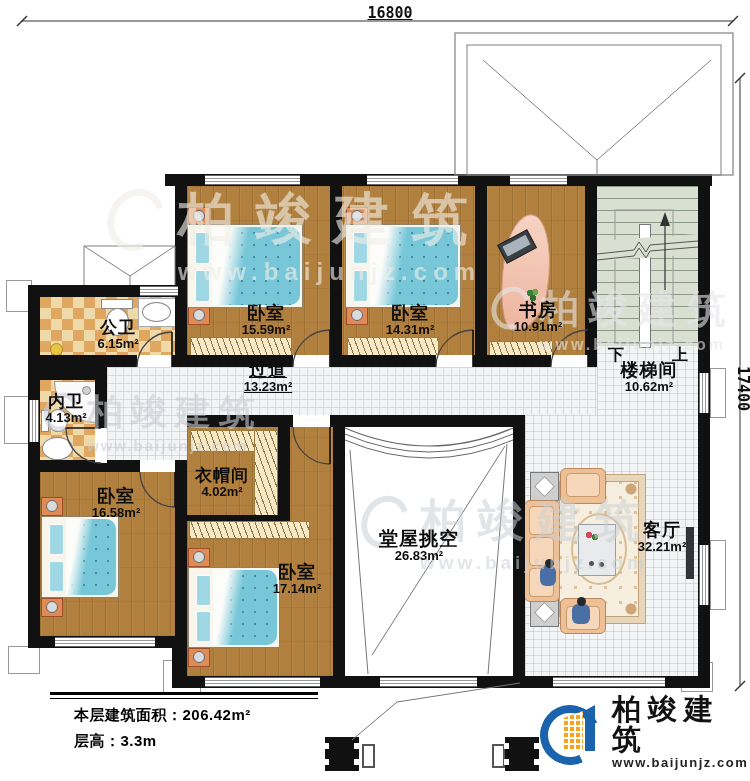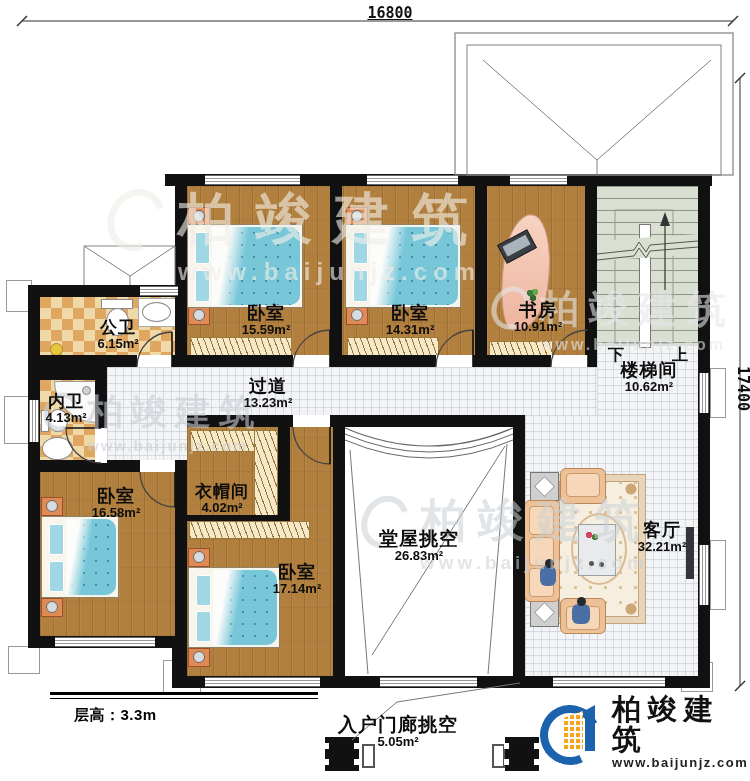--- a/index.html
+++ b/index.html
@@ -357,55 +357,54 @@
     <div class="ar">10.91m²</div>
     </div>
   <div class="rlabel" style="left:649px;top:360px;">
     <div class="nm">楼梯间</div>
     <div class="ar">10.62m²</div>
     </div>
   <div class="rlabel small" style="left:118px;top:318px;">
     <div class="nm">公卫</div>
     <div class="ar">6.15m²</div>
     </div>
-  <div class="rlabel" style="left:268px;top:376px;">
+  <div class="rlabel" style="left:268px;top:360px;text-decoration:underline;">
     <div class="nm">过道</div>
     <div class="ar">13.23m²</div>
     </div>
   <div class="rlabel small" style="left:66px;top:392px;">
     <div class="nm">内卫</div>
     <div class="ar">4.13m²</div>
     </div>
   <div class="rlabel" style="left:116px;top:486px;">
     <div class="nm">卧室</div>
     <div class="ar">16.58m²</div>
     </div>
-  <div class="rlabel small" style="left:222px;top:482px;text-align:center;">
+  <div class="rlabel small" style="left:222px;top:466px;text-align:center;">
     <div class="nm">衣帽间</div>
     <div class="ar">4.02m²</div>
     </div>
   <div class="rlabel" style="left:297px;top:562px;">
     <div class="nm">卧室</div>
     <div class="ar">17.14m²</div>
     </div>
   <div class="rlabel big" style="left:419px;top:528px;">
     <div class="nm">堂屋挑空</div>
     <div class="ar">26.83m²</div>
     </div>
   <div class="rlabel" style="left:662px;top:520px;">
     <div class="nm">客厅</div>
     <div class="ar">32.21m²</div>
     </div>
-  <div class="rlabel big" style="left:398px;top:714px;">
-    <div class="nm">入户门廊挑空</div>
-    <div class="ar">5.05m²</div>
-    </div>
 
   <div class="titleblock">
     <div class="tb-rule"></div>
+    <div class="tb-line">
+      <span>本层建筑面积：</span><span>206.42m²</span>
+    </div>
     <div class="tb-line">
       <span>层高：</span><span>3.3m</span>
     </div>
   </div>
 
   <div class="logo">
     <div class="logo-ic">
       <div class="logo-swoosh"></div>
       <div class="logo-bldg"></div>
       <div class="logo-slab"></div>

